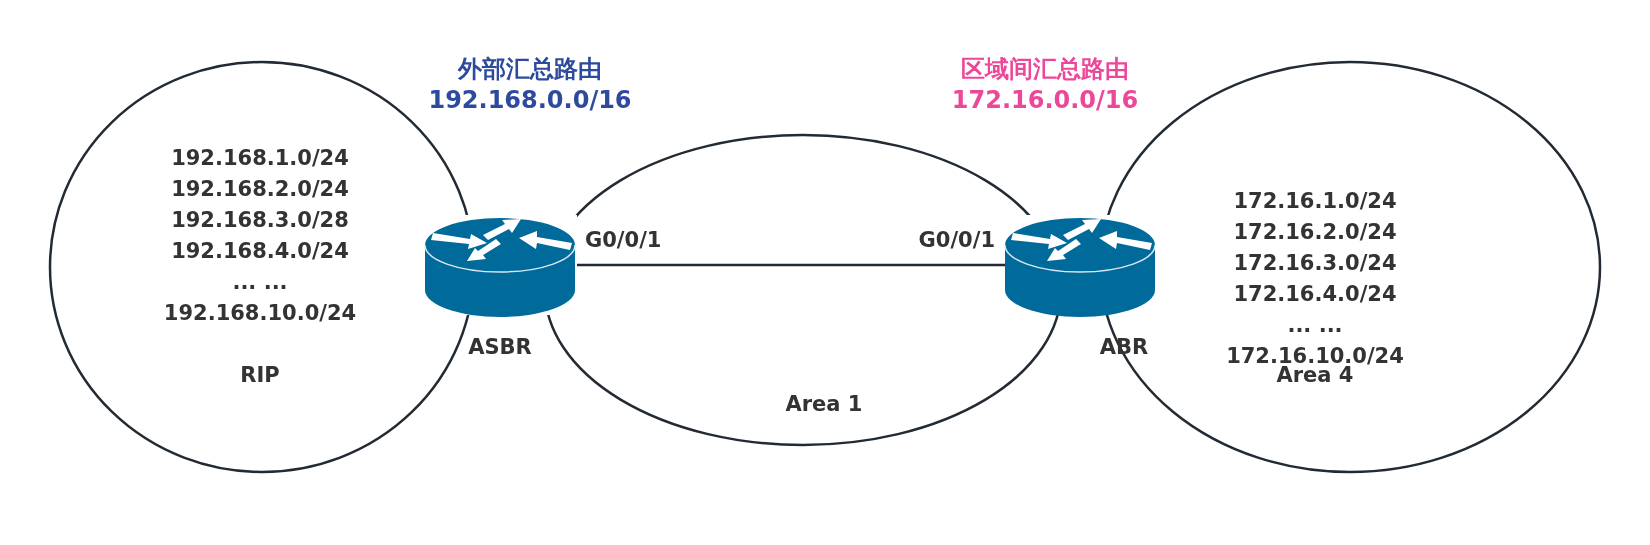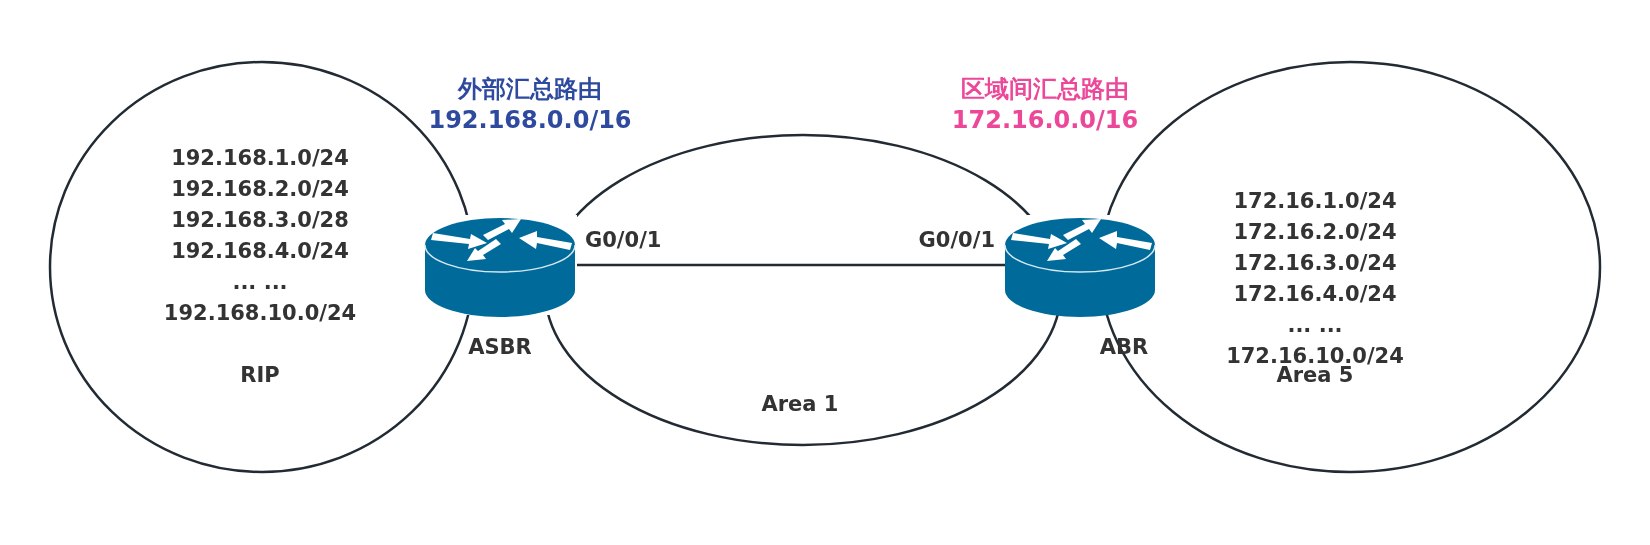--- a/index.html
+++ b/index.html
@@ -1,21 +1,21 @@
 <!DOCTYPE html>
 <html><head>
   <meta charset="utf-8">
   <style>
     html, body { margin: 0; padding: 0; background: #ffffff; }
     body { width: 1650px; height: 545px; position: relative; overflow: hidden;
            font-family: "DejaVu Sans", "Liberation Sans", sans-serif; }
     svg.diagram { position: absolute; left: 0; top: 0; }
     .lbl { position: absolute; font-weight: bold; color: #333333; text-align: center; white-space: nowrap; }
     .net { font-size: 21px; line-height: 31px; }
-    .title { font-size: 24px; line-height: 31px; margin-top: 20px; }
+    .title { font-size: 24px; line-height: 31px; }
     .blue { color: #2e4a9e; }
     .green { color: #ec4899; }
   </style>
 </head>
 <body>
 
 <svg class="diagram" width="1650" height="545" viewBox="0 0 1650 545">
   <defs>
     <g id="router-shape">
 
@@ -73,21 +73,21 @@
 <div class="lbl net" style="left:140px; top:360px; width:240px;text-align:center;">RIP</div>
 
 <div class="lbl net" style="left:1195px; top:143px; width:240px;margin-top:43px;">
   <div>172.16.1.0/24</div>
   <div>172.16.2.0/24</div>
   <div>172.16.3.0/24</div>
   <div>172.16.4.0/24</div>
   <div>... ...</div>
   <div>172.16.10.0/24</div>
 </div>
-<div class="lbl net" style="left:1195px; top:360px; width:240px;">Area 5</div>
+<div class="lbl net" style="left:1195px; top:360px; width:240px;">Area 4</div>
 
-<div class="lbl net" style="left:720px; top:389px; width:160px;">Area 1</div>
+<div class="lbl net" style="left:744px; top:389px; width:160px;">Area 1</div>
 
 <div class="lbl net" style="left:585px; top:225px; width:100px; text-align:left;">G0/0/1</div>
 <div class="lbl net" style="left:895px; top:225px; width:100px; text-align:right;">G0/0/1</div>
 
 <div class="lbl net" style="left:450px; top:332px; width:100px;">ASBR</div>
 <div class="lbl net" style="left:1074px; top:332px; width:100px;">ABR</div>
 
 </body></html>

